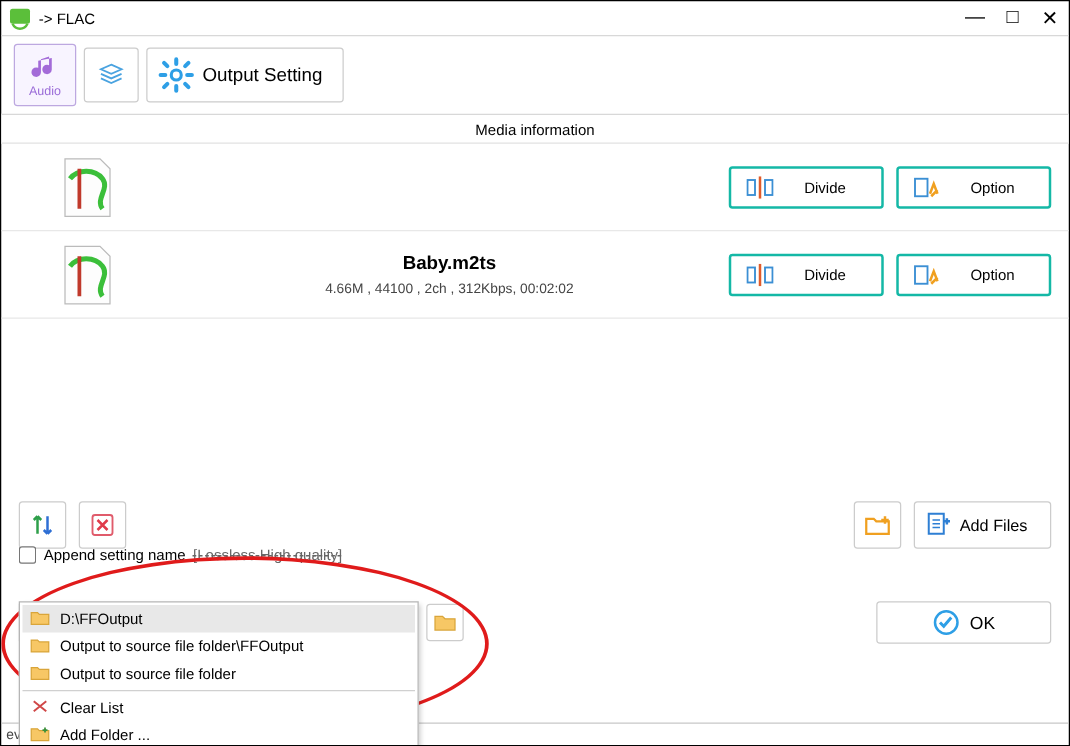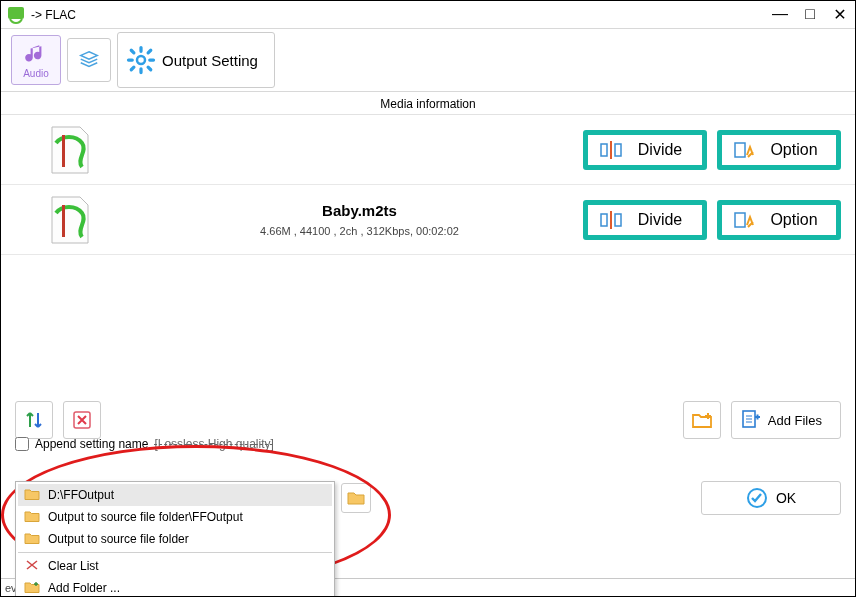--- a/index.html
+++ b/index.html
@@ -8,34 +8,34 @@
   .titlebar { height: 28px; display: flex; align-items: center; padding: 0 6px; font-size: 12px; border-bottom: 1px solid #d8d8d8; }
   .titlebar .app-icon { width: 18px; height: 18px; margin-right: 6px; }
   .titlebar .winbtns { margin-left: auto; display: flex; gap: 12px; font-size: 16px; }
   .titlebar .winbtn { width: 18px; text-align: center; cursor: pointer; }
 
   .toolbar { height: 62px; display: flex; align-items: center; padding: 6px 10px; }
   .fmt-btn { width: 50px; height: 50px; border: 1px solid #bda8e0; border-radius: 3px; display: flex; flex-direction: column; align-items: center; justify-content: center; font-size: 10px; color: #9a6bd8; background: #f8f4ff; text-align: center; }
   .fmt-btn svg { width: 26px; height: 26px; }
   .quality { flex: 1; text-align: center; font-size: 13px; color: #333; }
   .icon-btn { width: 44px; height: 44px; border: 1px solid #ccc; border-radius: 3px; background: #fff; display: flex; align-items: center; justify-content: center; margin-left: 6px; cursor: pointer; }
-  .output-setting { height: 56px; padding: 0 16px 0 8px; border: 1px solid #ccc; border-radius: 3px; display: flex; align-items: center; gap: 6px; font-size: 15px; cursor: pointer; margin-left: 6px; }
+  .output-setting { height: 44px; padding: 0 16px 0 8px; border: 1px solid #ccc; border-radius: 3px; display: flex; align-items: center; gap: 6px; font-size: 15px; cursor: pointer; margin-left: 6px; }
 
   .list-header { height: 24px; display: flex; border-top: 1px solid #d8d8d8; border-bottom: 1px solid #e2e2e2; font-size: 12px; background: #fff; }
   .col-preview { width: 135px; text-align: center; line-height: 24px; border-right: 1px solid #e2e2e2; }
   .col-media { flex: 1; text-align: center; line-height: 24px; }
 
   .list { }
   .row { display: flex; border-bottom: 1px solid #e8e8e8; height: 70px; }
   .row .thumb { width: 135px; display: flex; align-items: center; justify-content: center; }
   .row .info { flex: 1; display: flex; flex-direction: column; align-items: center; justify-content: center; gap: 6px; }
   .row .filename { font-size: 15px; font-weight: 700; }
   .row .meta { font-size: 11px; color: #444; }
   .row .actions { display: flex; align-items: center; padding-right: 14px; gap: 10px; }
-  .act-btn { display: flex; align-items: center; gap: 8px; border: 5px solid #14b8a6; background: #fff; border-radius: 3px; padding: 6px 12px; font-size: 16px; cursor: pointer; width: 124px; justify-content: flex-start; }
+  .act-btn { display: flex; align-items: center; gap: 8px; border: 2px solid #14b8a6; background: #fff; border-radius: 3px; padding: 6px 12px; font-size: 12px; cursor: pointer; width: 124px; justify-content: flex-start; }
   .act-btn .ic { width: 22px; height: 18px; display: flex; align-items: center; justify-content: center; }
   .act-btn .lbl { flex:1; text-align:center; }
 
   .bottom-tools { position: absolute; top: 400px; left: 0; right: 0; padding: 0 14px; display: flex; align-items: center; }
   .square-btn { width: 38px; height: 38px; border: 1px solid #ccc; border-radius: 3px; background: #fff; display: flex; align-items: center; justify-content: center; cursor: pointer; }
   .square-btn + .square-btn { margin-left: 10px; }
   .bottom-tools .spacer { flex: 1; }
   .addfiles { height: 38px; display: flex; align-items: center; border: 1px solid #ccc; border-radius: 3px; padding: 0 18px 0 8px; gap: 6px; font-size: 13px; cursor: pointer; margin-left: 10px; }
 
   .append-row { position: absolute; top: 436px; left: 14px; display: flex; align-items: center; font-size: 12px; gap: 6px; }

